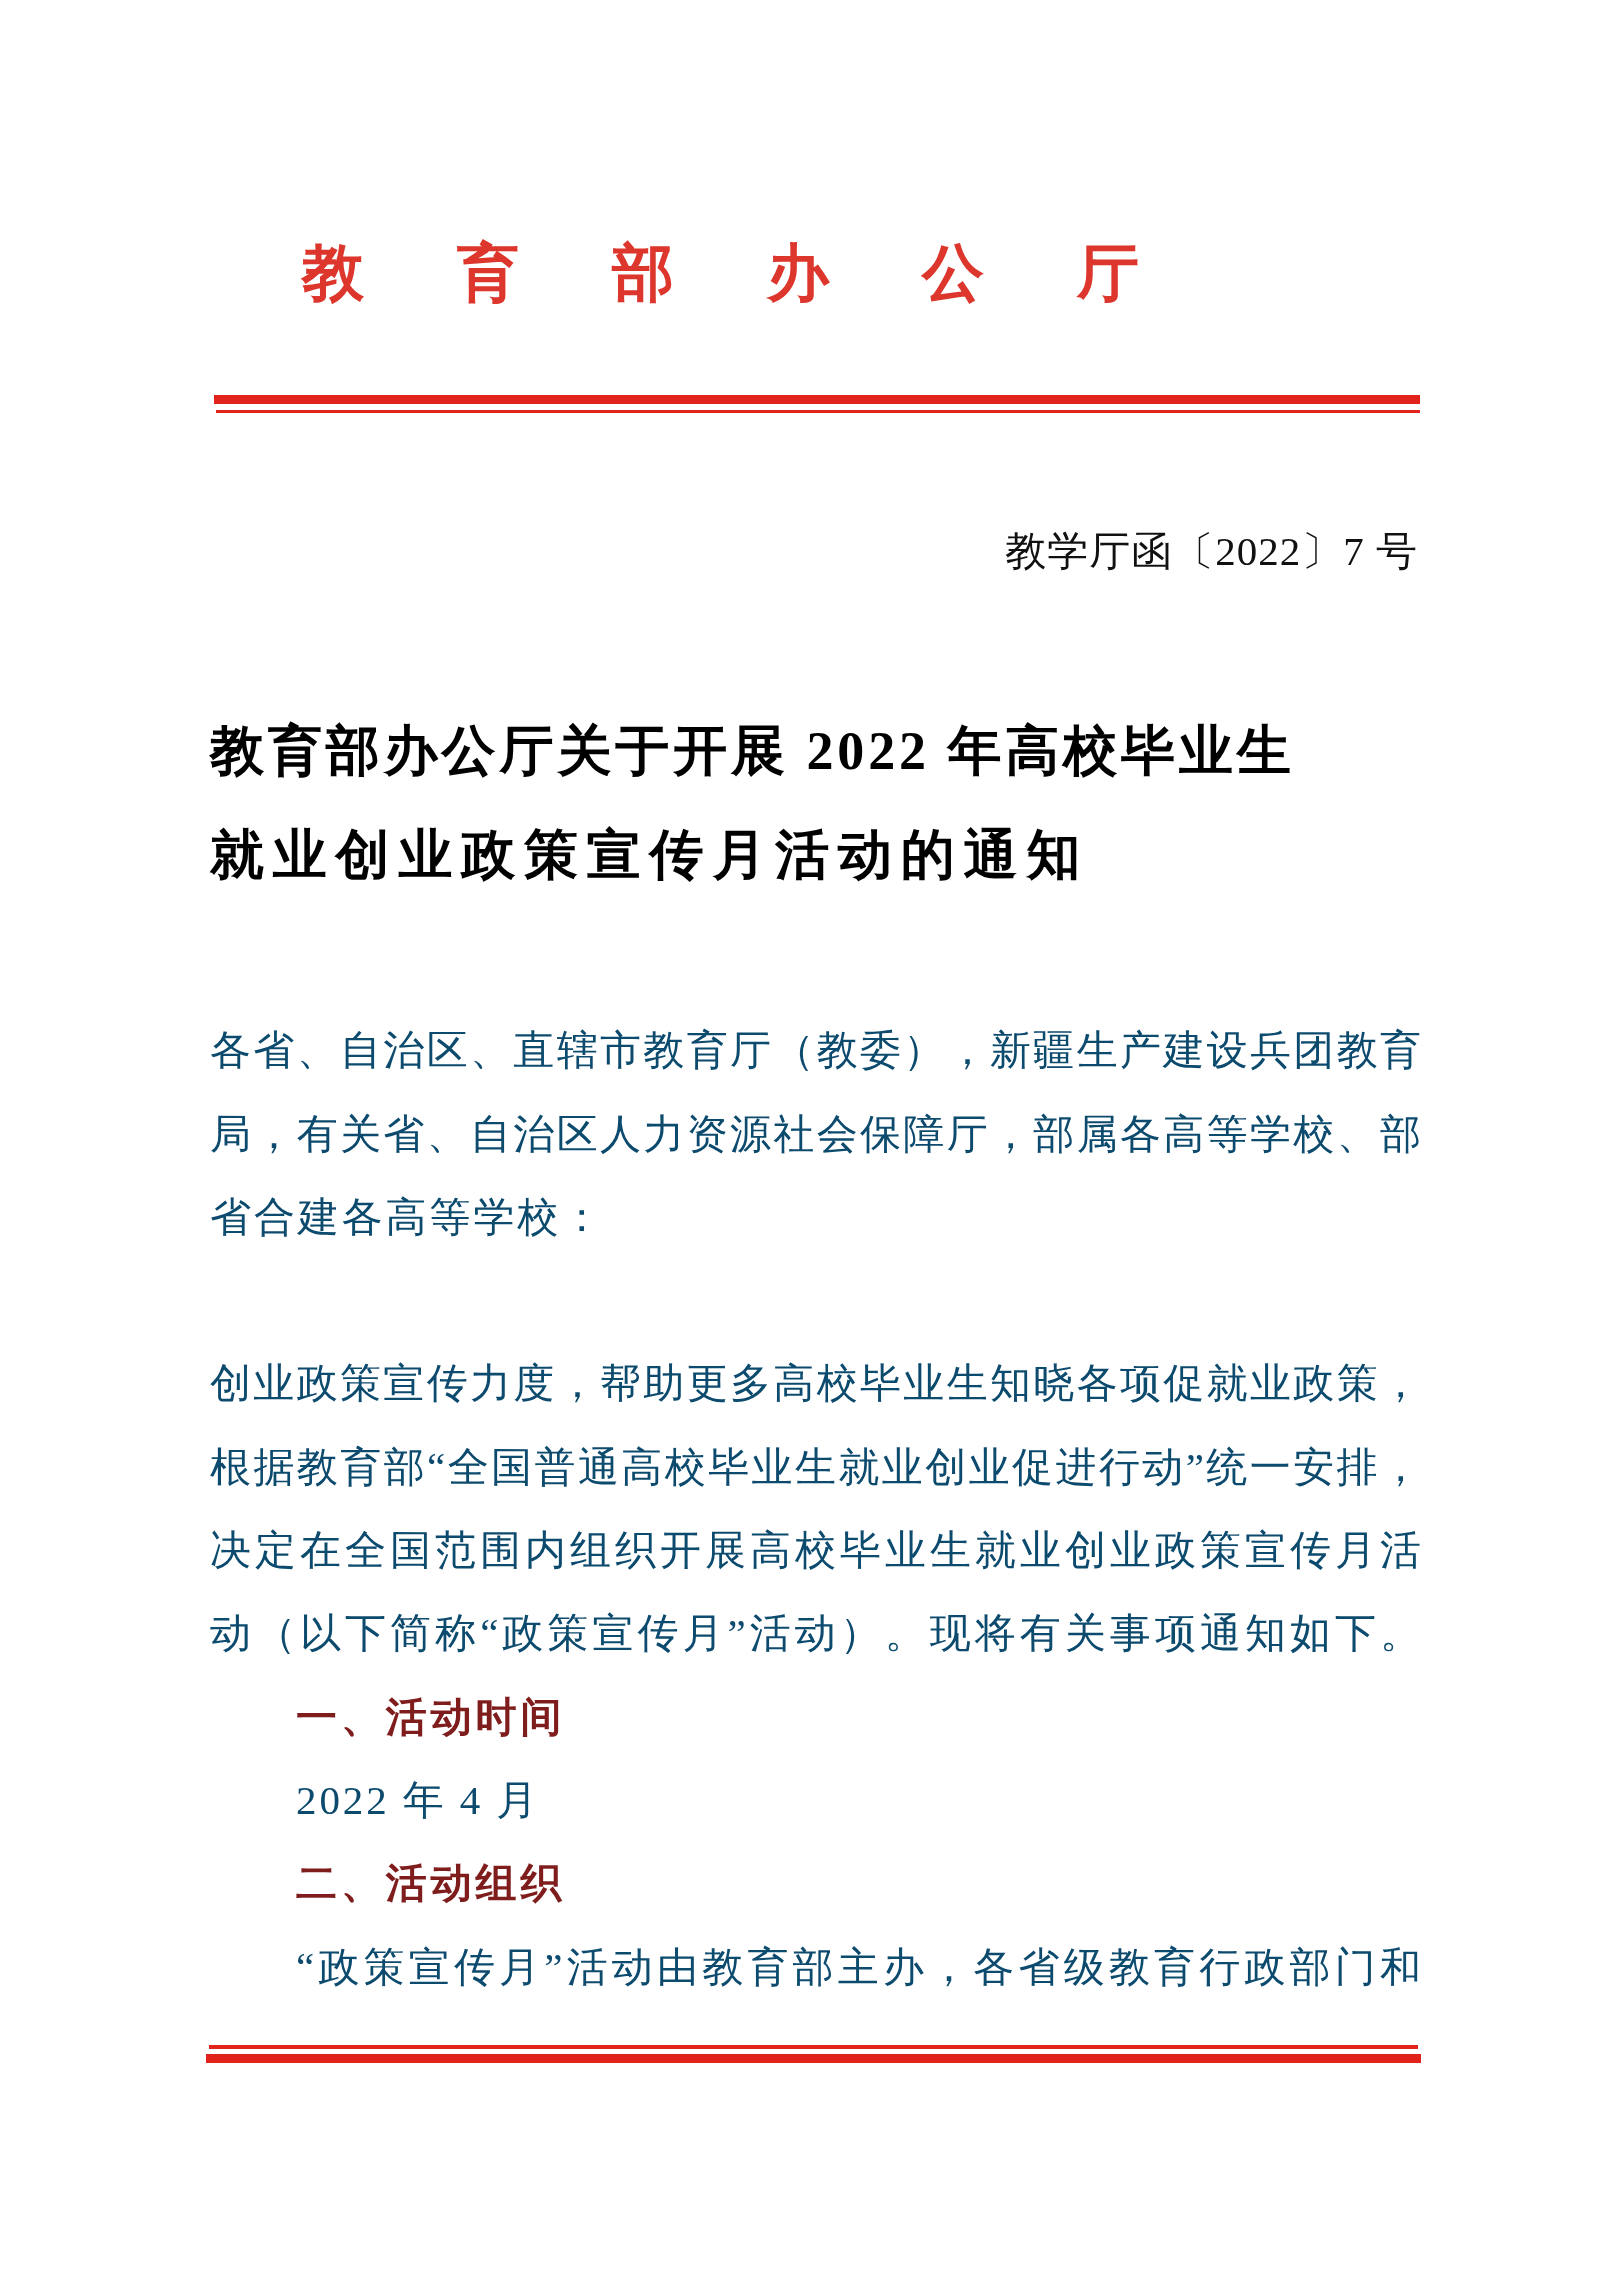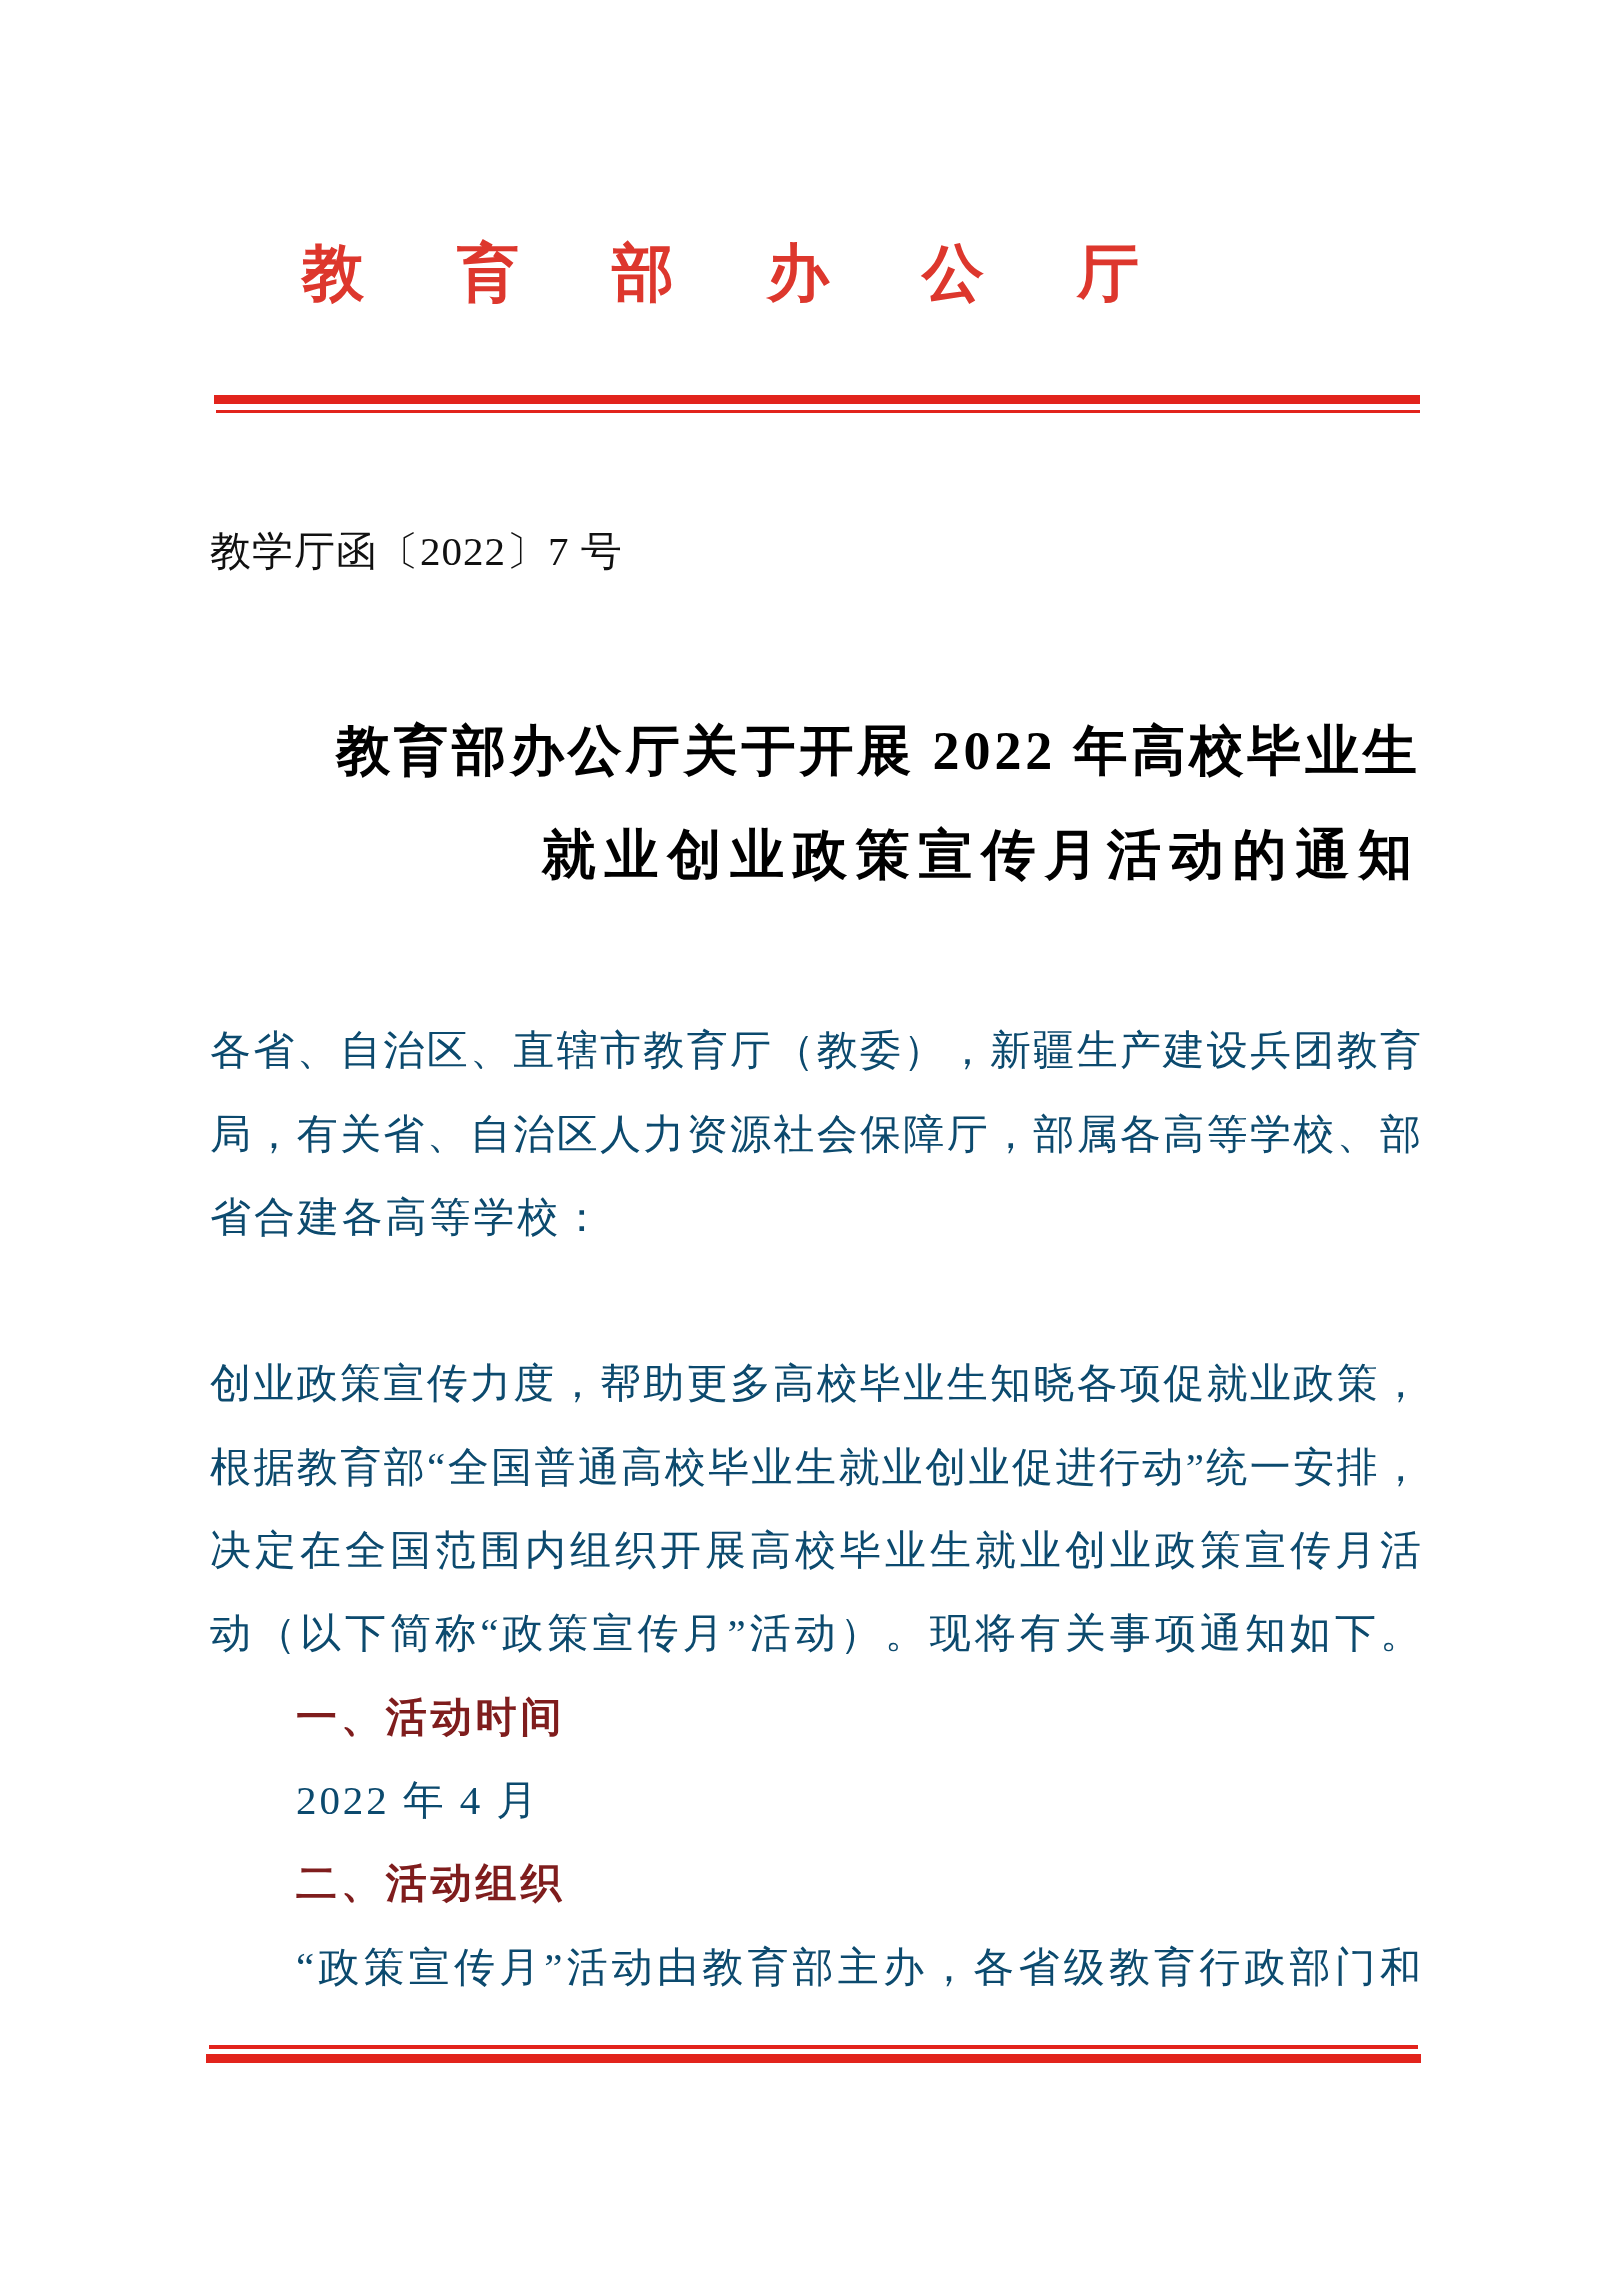--- a/index.html
+++ b/index.html
@@ -16,25 +16,25 @@
   
   .rule { position:absolute; background:#e2231c; }
   .rule-top-thick { left:214px; top:395px; width:1206px; height:8.8px; }
   .rule-top-thin  { left:216px; top:410px; width:1204px; height:2.9px; }
   
   .rule-bottom-thin  { left:209px; top:2045px; width:1209px; height:3.9px; }
   .rule-bottom-thick { left:206px; top:2054px; width:1215px; height:8.8px; }
 
   .docnum {
     position:absolute; top:524px; left:210px; width:1208px;
-    font-size:41px; letter-spacing:1px; color:#111;
+    text-align:right; font-size:41px; letter-spacing:1px; color:#111;
     white-space:nowrap;
   }
   .title {
-    position:absolute; left:210px; width:1211px; text-align:right;
+    position:absolute; left:210px; width:1211px; text-align:left;
     font-weight:700; font-size:54px; color:#000; line-height:1.1;
     white-space:nowrap;
   }
   .title1 { top:722px; letter-spacing:3.9px; }
   .title2 { top:826px; letter-spacing:8.8px; }
 
   .bl {
     position:absolute; left:210px; width:1211px;
     font-size:41px; line-height:51px; color:#0c4a6e;
   }

